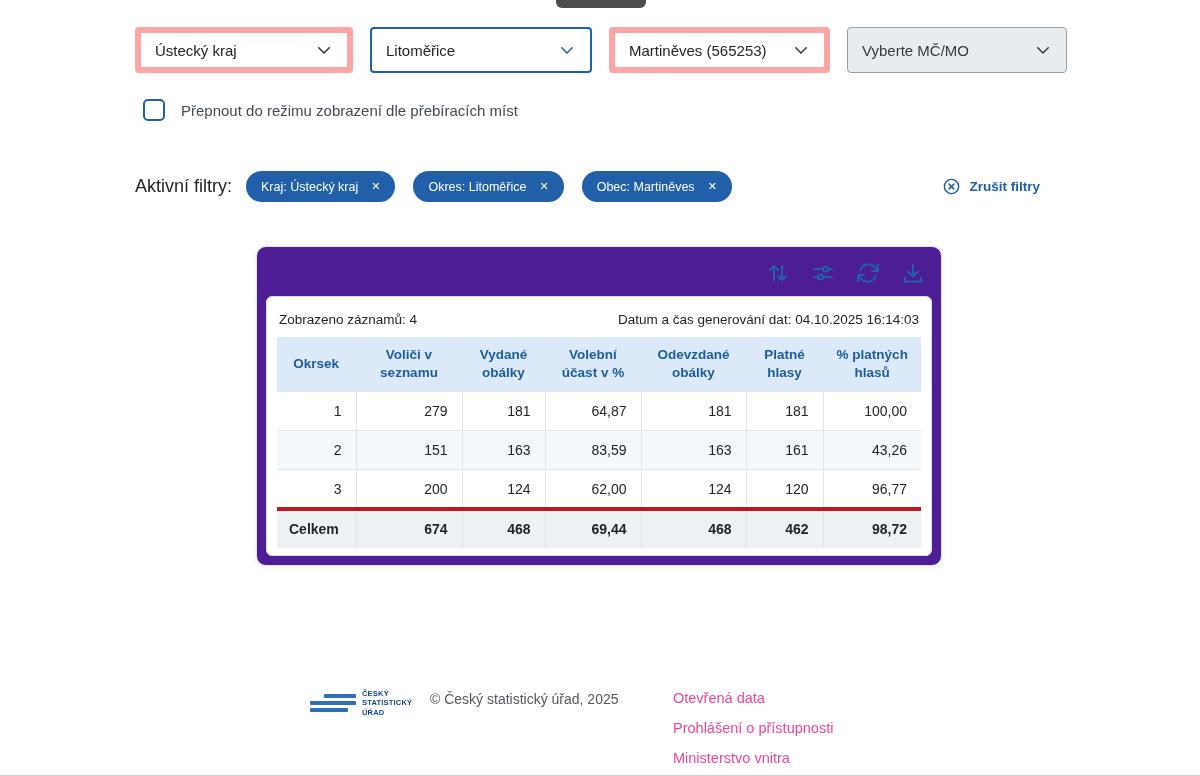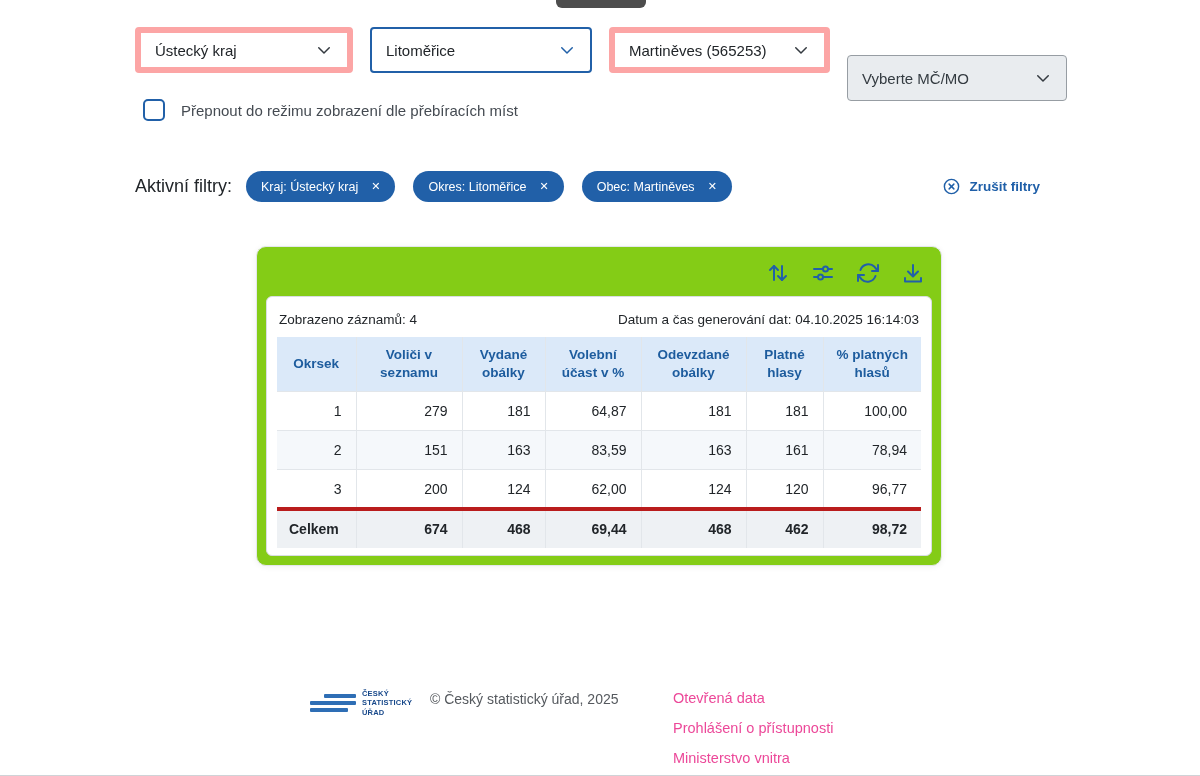--- a/index.html
+++ b/index.html
@@ -11,21 +11,21 @@
   .top-partial { position:absolute; left:556px; top:0; width:90px; height:8px; background:#4d4d4d; border-radius:0 0 6px 6px; }
 
   
   .selects-row { position:absolute; left:135px; top:27px; display:flex; gap:17px; }
   .select { height:46px; border:6px solid #fca5a5; border-radius:4px; background:#fff;
             display:flex; align-items:center; justify-content:space-between;
             padding:0 14px; font-size:15px; color:#212529; cursor:pointer; }
   .select.w1 { width:218px; }
   .select.w2 { width:222px; }
   .select.w3 { width:221px; }
-  .select.w4 { width:220px;margin-top:28px; }
+  .select.w4 { width:220px; }
   .select.focused { border:2px solid #2160a8; }
   .select.disabled { background:#e9ecef; border:1px solid #979da3; color:#343b41; }
   .chevron { width:18px; height:18px; flex:none; color:#343a40; }
   .select.focused .chevron { color:#2160a8; }
 
   
   .checkbox-row { position:absolute; left:143px; top:99px; display:flex; align-items:center; gap:16px; }
   .checkbox { width:22px; height:22px; border:2px solid #2160a8; border-radius:5px; background:#fff; cursor:pointer; flex:none; }
   .checkbox-label { font-size:15px; color:#454b52; }
 
@@ -34,21 +34,21 @@
   .filters-label { font-size:18px; color:#212529; margin-right:14px; }
   .chips { display:flex; gap:18px; align-items:center; }
   .chip { background:#2160a8; color:#fff; height:31px; border-radius:16px; display:inline-flex;
           align-items:center; padding:0 15px; font-size:12.5px; gap:13px; cursor:pointer; white-space:nowrap; }
   .chip-close { font-size:11px; line-height:1; cursor:pointer; }
   .clear-filters { margin-left:auto; display:flex; align-items:center; gap:8px;
                    color:#1f5fa8; font-size:13.5px; font-weight:700; cursor:pointer; }
   .clear-filters svg { width:19px; height:19px; }
 
   
-  .card { position:absolute; left:256px; top:246px; width:686px; height:320px; background:#84cc16;
+  .card { position:absolute; left:256px; top:246px; width:686px; height:320px; background:#4c1d95;
           border:1px solid #e4e7eb; border-radius:10px; box-shadow:0 1px 6px rgba(0,0,0,.06); }
   .toolbar { position:absolute; top:14px; right:16px; display:flex; gap:21px; }
   .tool-btn { width:24px; height:24px; color:#2160a8; cursor:pointer; background:none; border:none; padding:0; }
   .tool-btn svg { width:24px; height:24px; }
 
   .table-wrap { position:absolute; left:9px; top:49px; width:666px; height:260px;
                 border:1px solid #d9dde2; border-radius:6px; padding:10px; background:#fff; }
   .info-row { display:flex; justify-content:space-between; align-items:center;
               font-size:13.5px; color:#212529; padding:2px 2px 0 2px; height:22px; margin-bottom:8px; }
 
@@ -204,21 +204,21 @@
               <td>181</td>
               <td>100,00</td>
             </tr>
             <tr class="alt">
               <td class="col-first">2</td>
               <td>151</td>
               <td>163</td>
               <td>83,59</td>
               <td>163</td>
               <td>161</td>
-              <td>78,94</td>
+              <td>43,26</td>
             </tr>
             <tr>
               <td class="col-first">3</td>
               <td>200</td>
               <td>124</td>
               <td>62,00</td>
               <td>124</td>
               <td>120</td>
               <td>96,77</td>
             </tr>

